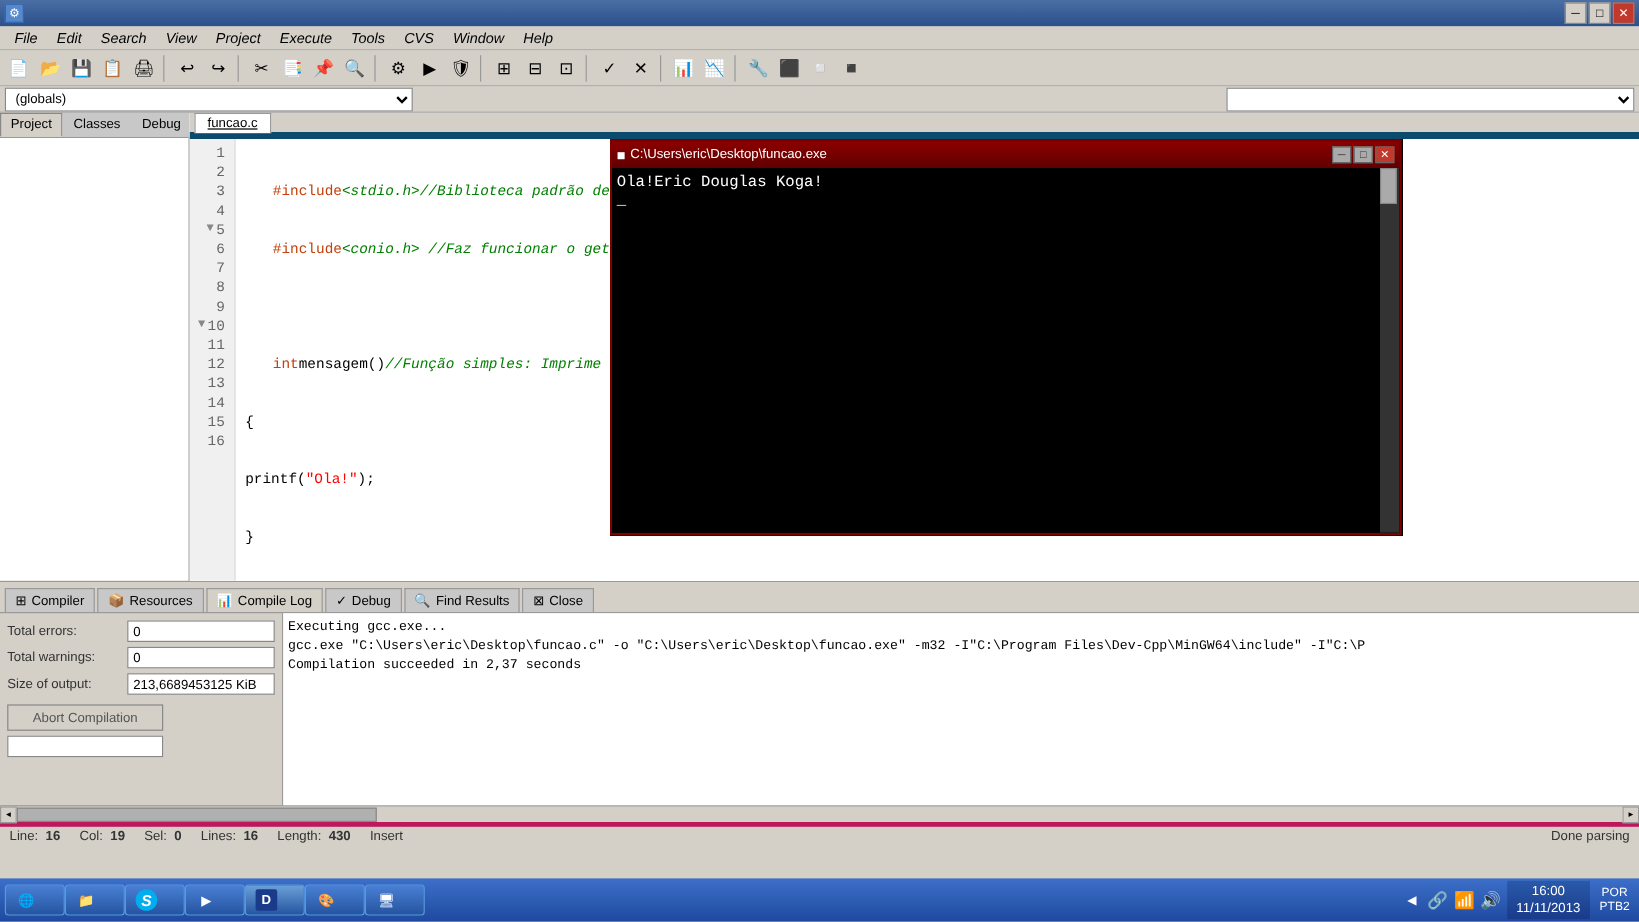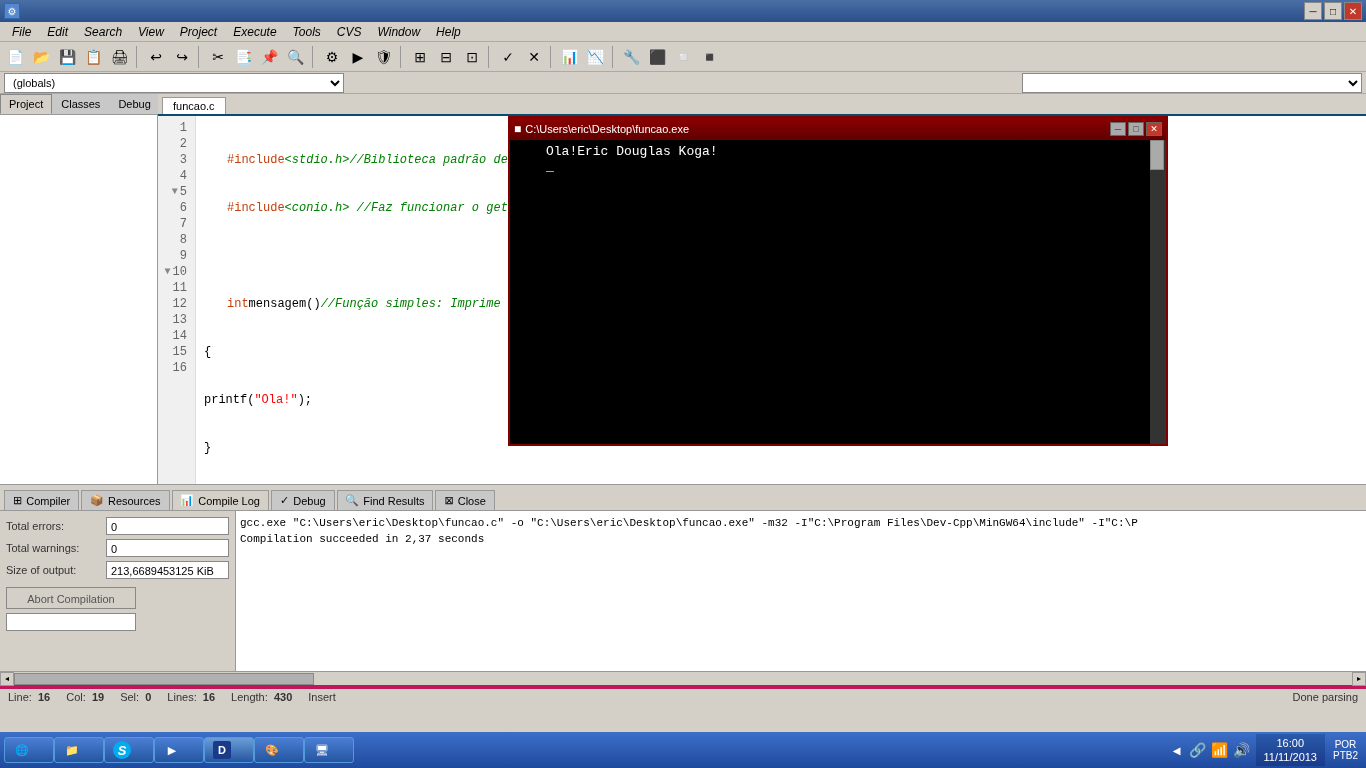--- a/index.html
+++ b/index.html
@@ -122,23 +122,24 @@
     .editor-area {
       flex: 1;
       background: white;
       overflow: hidden;
       position: relative;
     }
     .file-tab-bar {
       background: #d4d0c8;
       height: 22px;
       display: flex;
-      align-items: flex-end;
-      padding: 0 4px;
-      border-bottom: 2px solid #0c4a6e;
+      align-items: center;
+      padding: 0 4px;
+      border-bottom: 6px solid #0c4a6e;
+      text-decoration: underline;
     }
     .file-tab {
       padding: 2px 10px;
       font-size: 11px;
       background: white;
       border: 1px solid #999;
       border-bottom: none;
       cursor: pointer;
     }
     .code-area {
@@ -554,21 +555,21 @@
             <span>C:\Users\eric\Desktop\funcao.exe</span>
           </div>
           <div class="console-controls">
             <div class="console-btn">─</div>
             <div class="console-btn">□</div>
             <div class="console-btn red">✕</div>
           </div>
         </div>
         <div class="console-body">
           <div style="position:absolute; left:4px; top:4px; right:16px;">
-            <div style="white-space:pre; color:white; font-family:'Courier New',monospace; font-size:13px;margin-left:32px;">Ola!Eric Douglas Koga!
+            <div style="white-space:pre; color:white; font-family:'Courier New',monospace; font-size:13px;">Ola!Eric Douglas Koga!
 _</div>
           </div>
           <div class="console-scrollbar">
             <div style="width:14px; height:30px; background:#aaa; border:1px solid #888; position:absolute; top:0;"></div>
           </div>
         </div>
       </div>
     </div>
   </div>
 </div>
@@ -613,20 +614,21 @@
       </div>
       <div class="stat-row">
         <span class="stat-label">Size of output:</span>
         <span class="stat-value">213,6689453125 KiB</span>
       </div>
       <div class="abort-btn">Abort Compilation</div>
       <div class="progress-bar"></div>
     </div>
 
     <div class="bottom-right">
+      <div class="log-line">Executing gcc.exe...</div>
       <div class="log-line">gcc.exe "C:\Users\eric\Desktop\funcao.c" -o "C:\Users\eric\Desktop\funcao.exe" -m32   -I"C:\Program Files\Dev-Cpp\MinGW64\include" -I"C:\P</div>
       <div class="log-line">Compilation succeeded in 2,37 seconds</div>
     </div>
   </div>
 
   <div class="scrollbar-h">
     <div class="scroll-arrow">◂</div>
     <div class="scroll-track">
       <div class="scroll-thumb"></div>
     </div>

